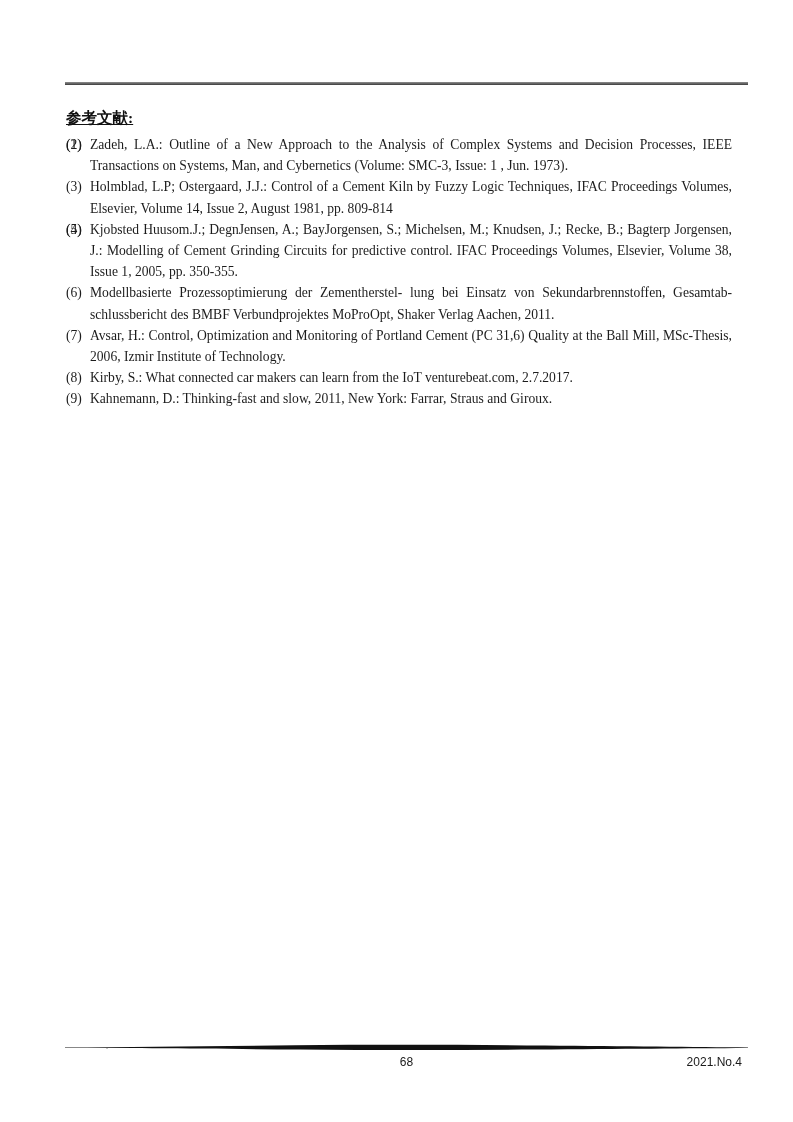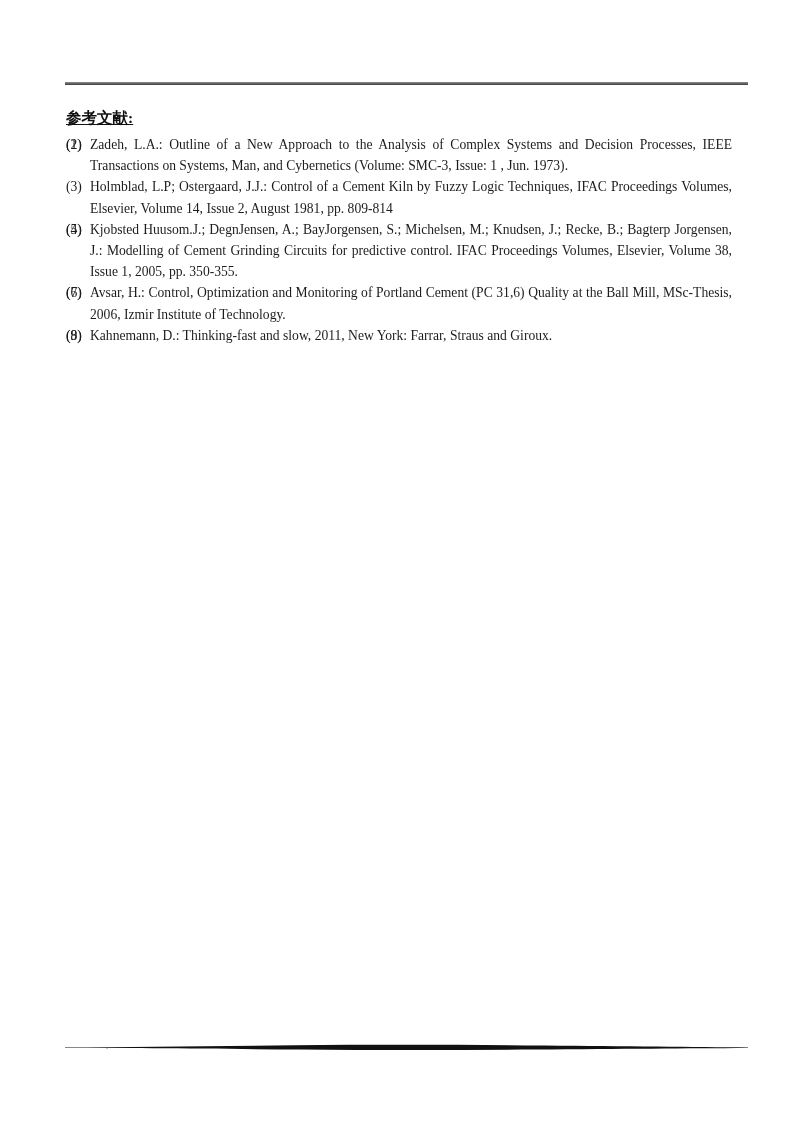--- a/index.html
+++ b/index.html
@@ -130,42 +130,48 @@
     <span class="ref-marker">(4)</span>
   </li>
 
   <li class="ref-item">
     <span class="ref-marker">(5)</span>
     <span class="ref-text">Kjobsted Huusom.J.; DegnJensen, A.; BayJorgensen, S.; Michelsen, M.; Knudsen, J.; Recke, B.; Bagterp Jorgensen, J.: Modelling of Cement Grinding Circuits for predictive control. IFAC Proceedings Volumes, Elsevier, Volume 38, Issue 1, 2005, pp. 350-355.</span>
   </li>
 
   <li class="ref-item">
     <span class="ref-marker">(6)</span>
+    <span class="ref-text">Modellbasierte Prozessoptimierung der Zementherstel- lung bei Einsatz von Sekundarbrennstoffen, Gesamtab-schlussbericht des BMBF Verbundprojektes MoProOpt, Shaker Verlag Aachen, 2011.</span>
   </li>
 
   <li class="ref-item">
     <span class="ref-marker">(7)</span>
     <span class="ref-text">Avsar, H.: Control, Optimization and Monitoring of Portland Cement (PC 31,6) Quality at the Ball Mill, MSc-Thesis, 2006, Izmir Institute of Technology.</span>
   </li>
 
   <li class="ref-item">
     <span class="ref-marker">(8)</span>
+    <span class="ref-text">Kirby, S.: What connected car makers can learn from the IoT venturebeat.com, 2.7.2017.</span>
   </li>
 
   <li class="ref-item">
     <span class="ref-marker">(9)</span>
     <span class="ref-text">Kahnemann, D.: Thinking-fast and slow, 2011, New York: Farrar, Straus and Giroux.</span>
   </li>
 </ol>
   </div>
 
   <svg class="footer-rule" viewBox="0 0 683 8" preserveAspectRatio="none" aria-hidden="true">
     <path fill="#111111" d="M0,3.6
          C70,3.2 140,2.1 230,1.3
          C310,0.6 400,0.7 480,1.6
          C560,2.4 630,3.1 683,3.5
          L683,4.1
          C620,4.4 560,5.0 470,5.6
          C390,6.1 310,6.2 235,5.5
          C150,4.8 60,4.2 0,4.1 Z"></path>
   </svg>
+  <div class="footer-row">
+    <span class="page-number">68</span>
+    <span class="issue-label">2021.No.4</span>
+  </div>
 
 </div>
 
 </body></html>

